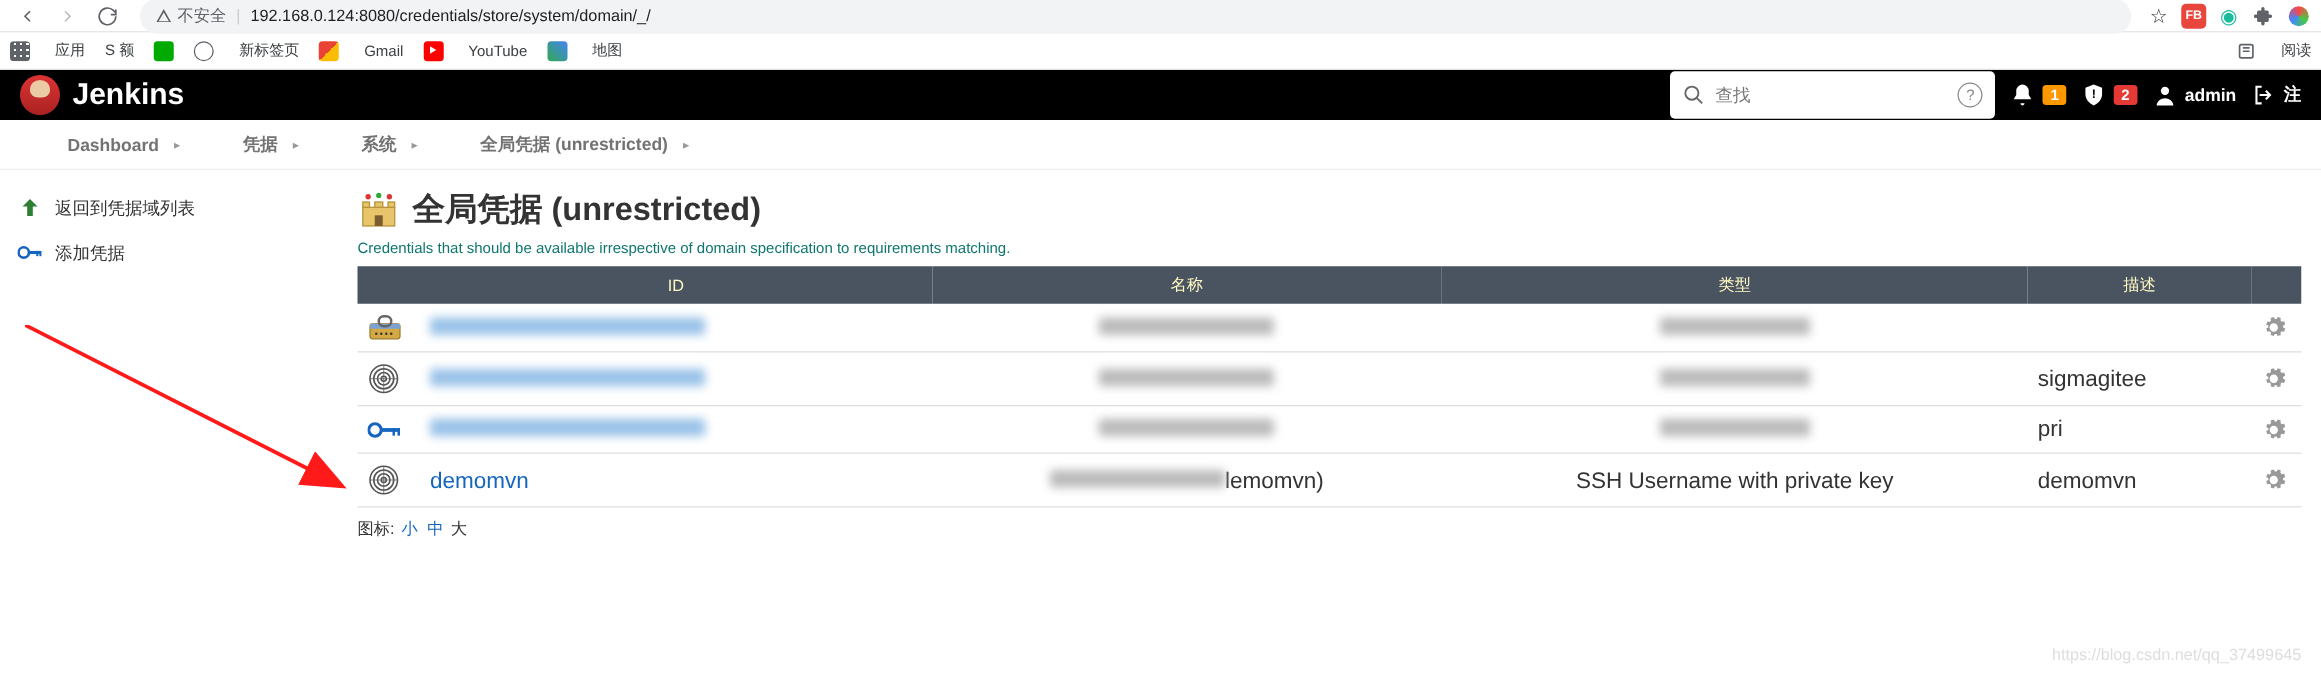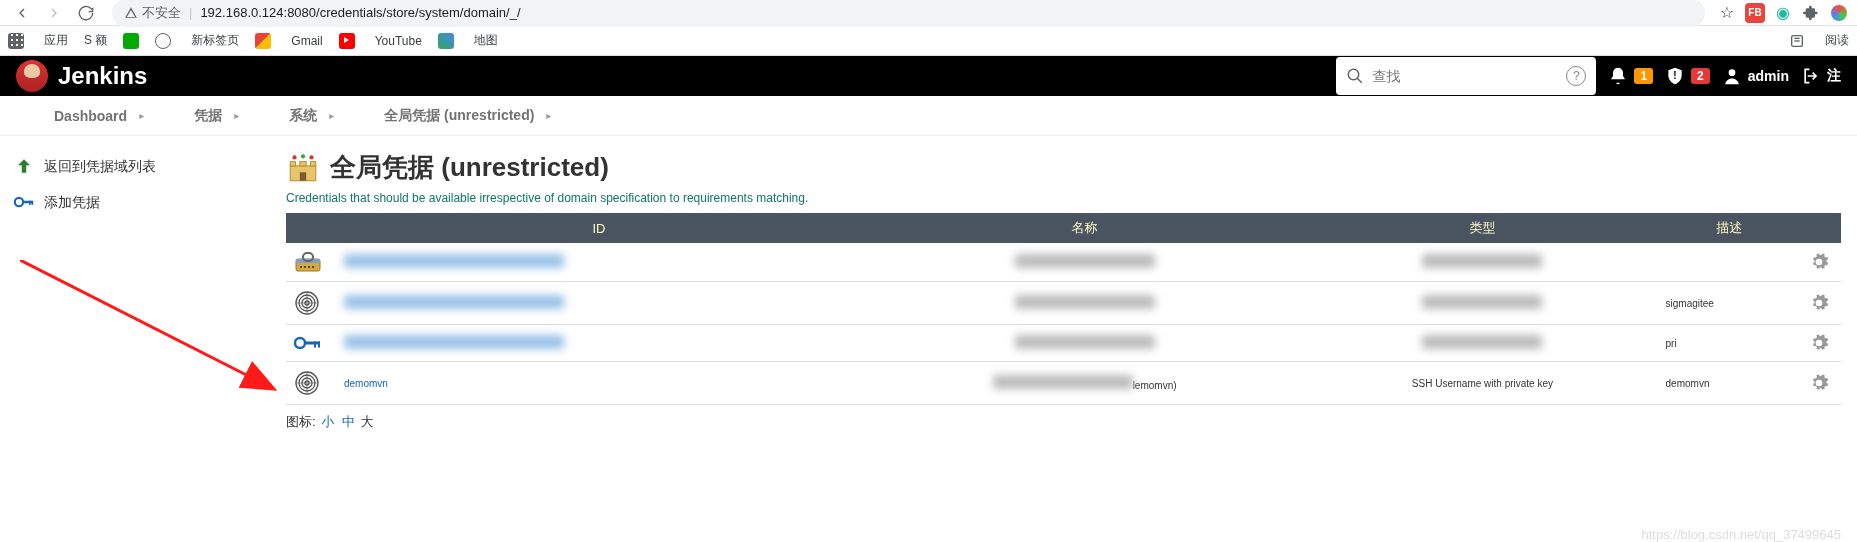--- a/index.html
+++ b/index.html
@@ -46,30 +46,30 @@
 
 .main { flex:1; padding:14px 16px 20px 16px; }
 .page-title { display:flex; align-items:center; gap:10px; font-size:26px; font-weight:bold; margin-bottom:6px; }
 .title-ico { width:34px; height:34px; }
 .subtitle { font-size:12px; color:#0f766e; margin-bottom:8px; }
 
 table { width:100%; border-collapse:collapse; }
 thead th { background:#4a5460; color:#fef9c3; font-size:13px; font-weight:normal; padding:6px 8px; text-align:center; }
 thead th:first-child { width:50px; }
 thead th:last-child { width:40px; }
-tbody td { padding:8px 8px; border-bottom:1px solid #ddd; font-size:10px; vertical-align:middle; }
+tbody td { padding:8px 8px; border-bottom:1px solid #ddd; font-size:18px; vertical-align:middle; }
 tbody td.ico-cell { text-align:center; }
 tbody td.action-cell { text-align:center; color:#888; }
 .blur { filter:blur(4px); background:#99c2e8; color:#99c2e8; display:inline-block; height:14px; border-radius:2px; }
 .blur.gray { background:#bbb; color:#bbb; }
 .link { color:#1565c0; }
 
 .icon-sizes { margin-top:8px; font-size:13px; }
 .icon-sizes a { color:#1565c0; text-decoration:none; margin:0 2px; }
-.watermark { position:fixed; right:16px; bottom:0; color:#ddd; font-size:13px; }
+.watermark { position:fixed; right:16px; bottom:11px; color:#ddd; font-size:13px; }
 
 
 .arrow { position:absolute; top:260px; left:20px; width:260px; height:140px; pointer-events:none; }
 
 svg { display:block; }
 </style>
 </head>
 <body>
 
 <div class="browser-bar">

